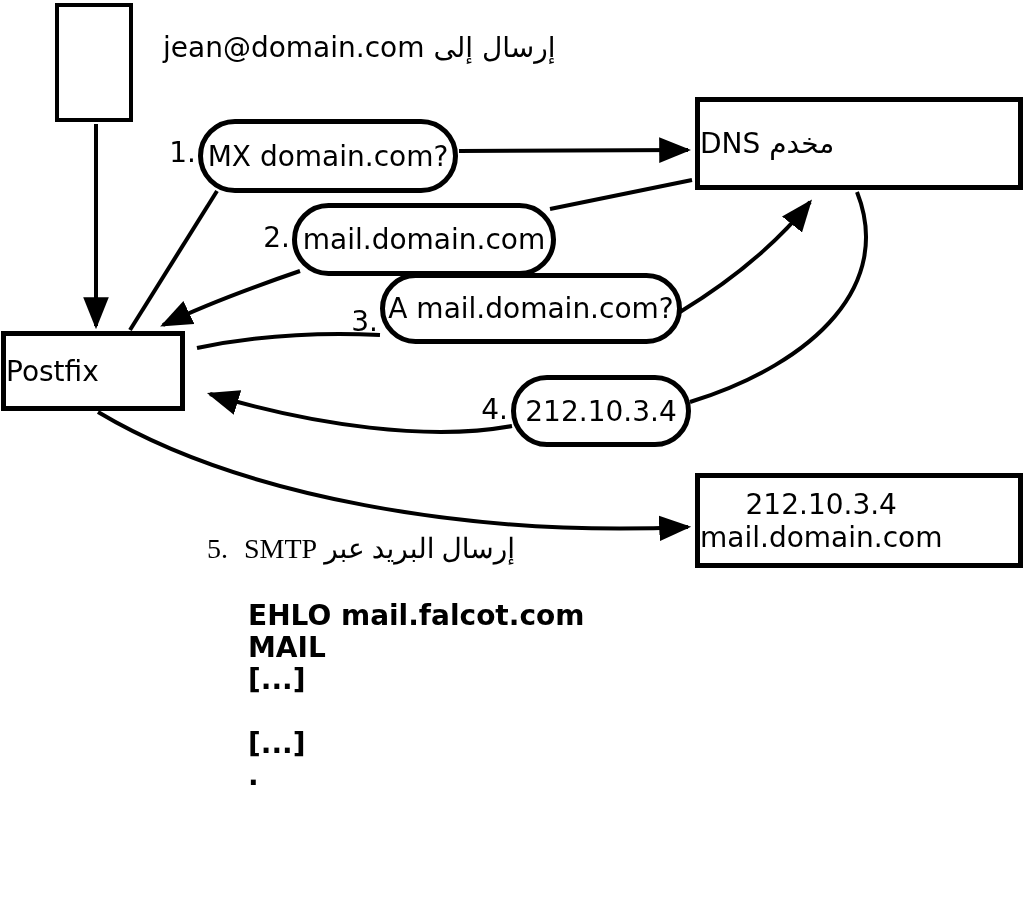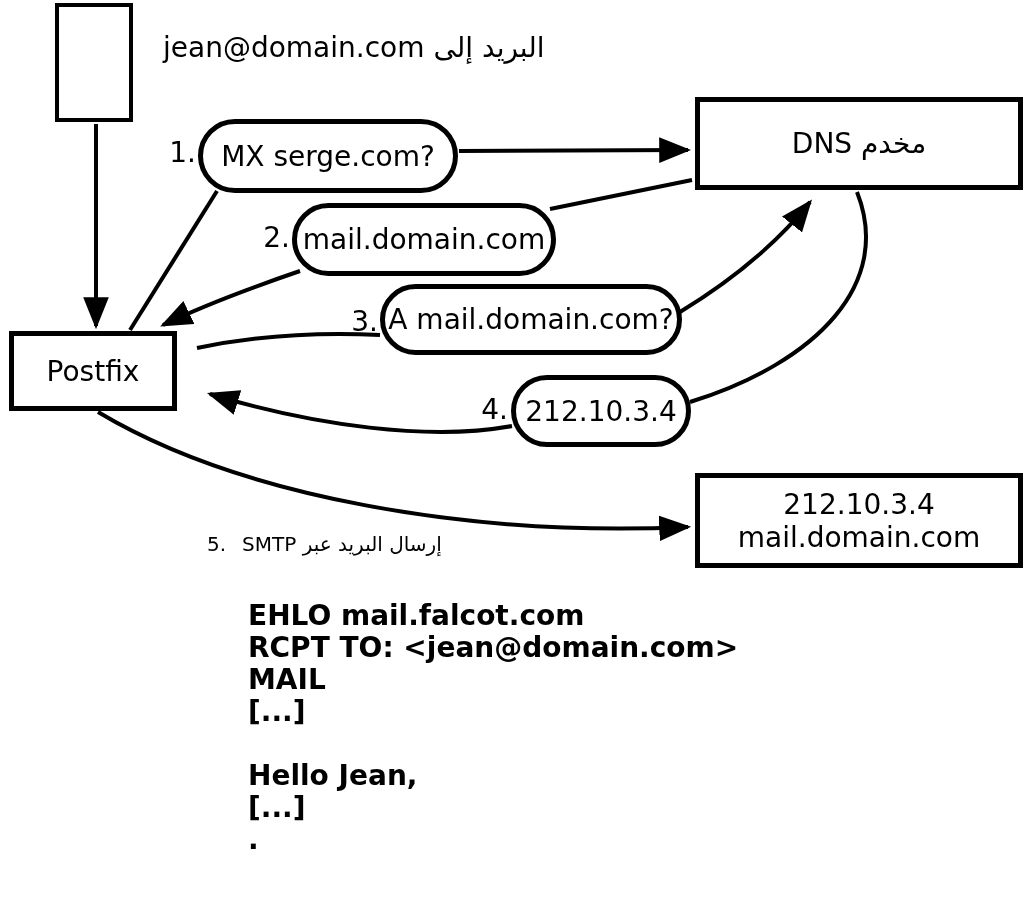--- a/index.html
+++ b/index.html
@@ -5,38 +5,38 @@
   html,body{margin:0;padding:0;background:#ffffff;}
   #stage{
     position:relative;width:1024px;height:919px;background:#ffffff;
     font-family:"DejaVu Sans","Liberation Sans",sans-serif;color:#000;
     overflow:hidden;
   }
   #connectors{position:absolute;left:0;top:0;z-index:0;}
   .box{
     position:absolute;background:#ffffff;border:5px solid #000;
     box-sizing:border-box;z-index:1;
-    display:flex;align-items:center;justify-content:center;
+    display:flex;align-items:center;justify-content:flex-start;
   }
   .pill{
     position:absolute;background:#ffffff;border:5px solid #000;border-radius:40px;
     box-sizing:border-box;z-index:1;
     display:flex;align-items:center;justify-content:center;
     font-size:28px;white-space:nowrap;
   }
   .numlabel{
     position:absolute;z-index:2;font-size:28px;width:40px;text-align:right;
     white-space:nowrap;
   }
   .freetext{position:absolute;z-index:2;font-size:28px;white-space:nowrap;}
   .boxtext{font-size:28px;text-align:center;line-height:33px;}
   #smtp-block{position:absolute;left:248px;top:600px;z-index:2;font-weight:bold;}
   #smtp-block .smtp-line{height:32px;font-size:28px;line-height:32px;white-space:pre;}
   .rtl{direction:rtl;unicode-bidi:isolate;}
-  #step5-line{position:absolute;left:207px;top:532px;z-index:2;font-size:20px;white-space:nowrap;}
+  #step5-line{position:absolute;left:207px;top:532px;z-index:2;font-size:28px;white-space:nowrap;font-family:Liberation Serif, serif;}
   #step5-line .step5-text{margin-left:16px;}
 </style>
 </head>
 <body>
 
 <div id="stage">
 
   <svg id="connectors" width="1024" height="919" viewBox="0 0 1024 919">
     <defs>
       <marker id="ah" viewBox="0 0 10 8" refX="9" refY="4" markerWidth="8" markerHeight="6.4" orient="auto-start-reverse">
@@ -52,63 +52,61 @@
       <path d="M 197 348 C 260 335 320 332 380 335"></path>
       <path d="M 680 312 Q 762 262 810 202" marker-end="url(#ah)"></path>
       <path d="M 857 192 C 893 283 818 362 690 402"></path>
       <path d="M 512 426 C 430 441 315 426 210 394" marker-end="url(#ah)"></path>
       <path d="M 98 412 C 240 497 470 537 688 527" marker-end="url(#ah)"></path>
     </g>
   </svg>
 
   <div class="box" style="left:55px;top:3px;width:78px;height:119px;border-width:4px;"></div>
 
-  <div class="box" style="left:9px;top:331px;width:168px;height:80px;">
+  <div class="box" style="left:1px;top:331px;width:184px;height:80px;">
     <span class="boxtext">Postfix</span>
   </div>
 
   <div class="box" style="left:695px;top:97px;width:328px;height:93px;">
     <span class="boxtext rtl">مخدم DNS</span>
   </div>
 
   <div class="box" style="left:695px;top:473px;width:328px;height:95px;">
     <div class="boxtext">
       <div>212.10.3.4</div>
       <div>mail.domain.com</div>
     </div>
   </div>
 
   <div class="pill" style="left:198px;top:119px;width:260px;height:74px;">
-    <span>MX serge.com?</span>
+    <span>MX domain.com?</span>
   </div>
   <div class="pill" style="left:292px;top:203px;width:264px;height:73px;">
     <span>mail.domain.com</span>
   </div>
-  <div class="pill" style="left:380px;top:284px;width:302px;height:71px;">
+  <div class="pill" style="left:380px;top:273px;width:302px;height:71px;">
     <span>A mail.domain.com?</span>
   </div>
   <div class="pill" style="left:511px;top:375px;width:180px;height:72px;">
     <span>212.10.3.4</span>
   </div>
 
   <div class="numlabel" style="left:156px;top:136px;">1.</div>
   <div class="numlabel" style="left:250px;top:221px;">2.</div>
   <div class="numlabel" style="left:338px;top:305px;">3.</div>
   <div class="numlabel" style="left:468px;top:393px;">4.</div>
 
-  <div class="freetext rtl" style="left:163px;top:31px;">البريد إلى jean@domain.com</div>
+  <div class="freetext rtl" style="left:163px;top:31px;">إرسال إلى jean@domain.com</div>
 
   <div id="step5-line">
     <span>5.</span><span class="step5-text rtl">إرسال البريد عبر SMTP</span>
   </div>
 
   <div id="smtp-block">
     <div class="smtp-line">EHLO mail.falcot.com</div>
-    <div class="smtp-line">RCPT TO: &lt;jean@domain.com&gt;</div>
     <div class="smtp-line">MAIL</div>
     <div class="smtp-line">[...]</div>
     <div class="smtp-line"></div>
-    <div class="smtp-line">Hello Jean,</div>
     <div class="smtp-line">[...]</div>
     <div class="smtp-line">.</div>
   </div>
 
 </div>
 
 </body></html>

